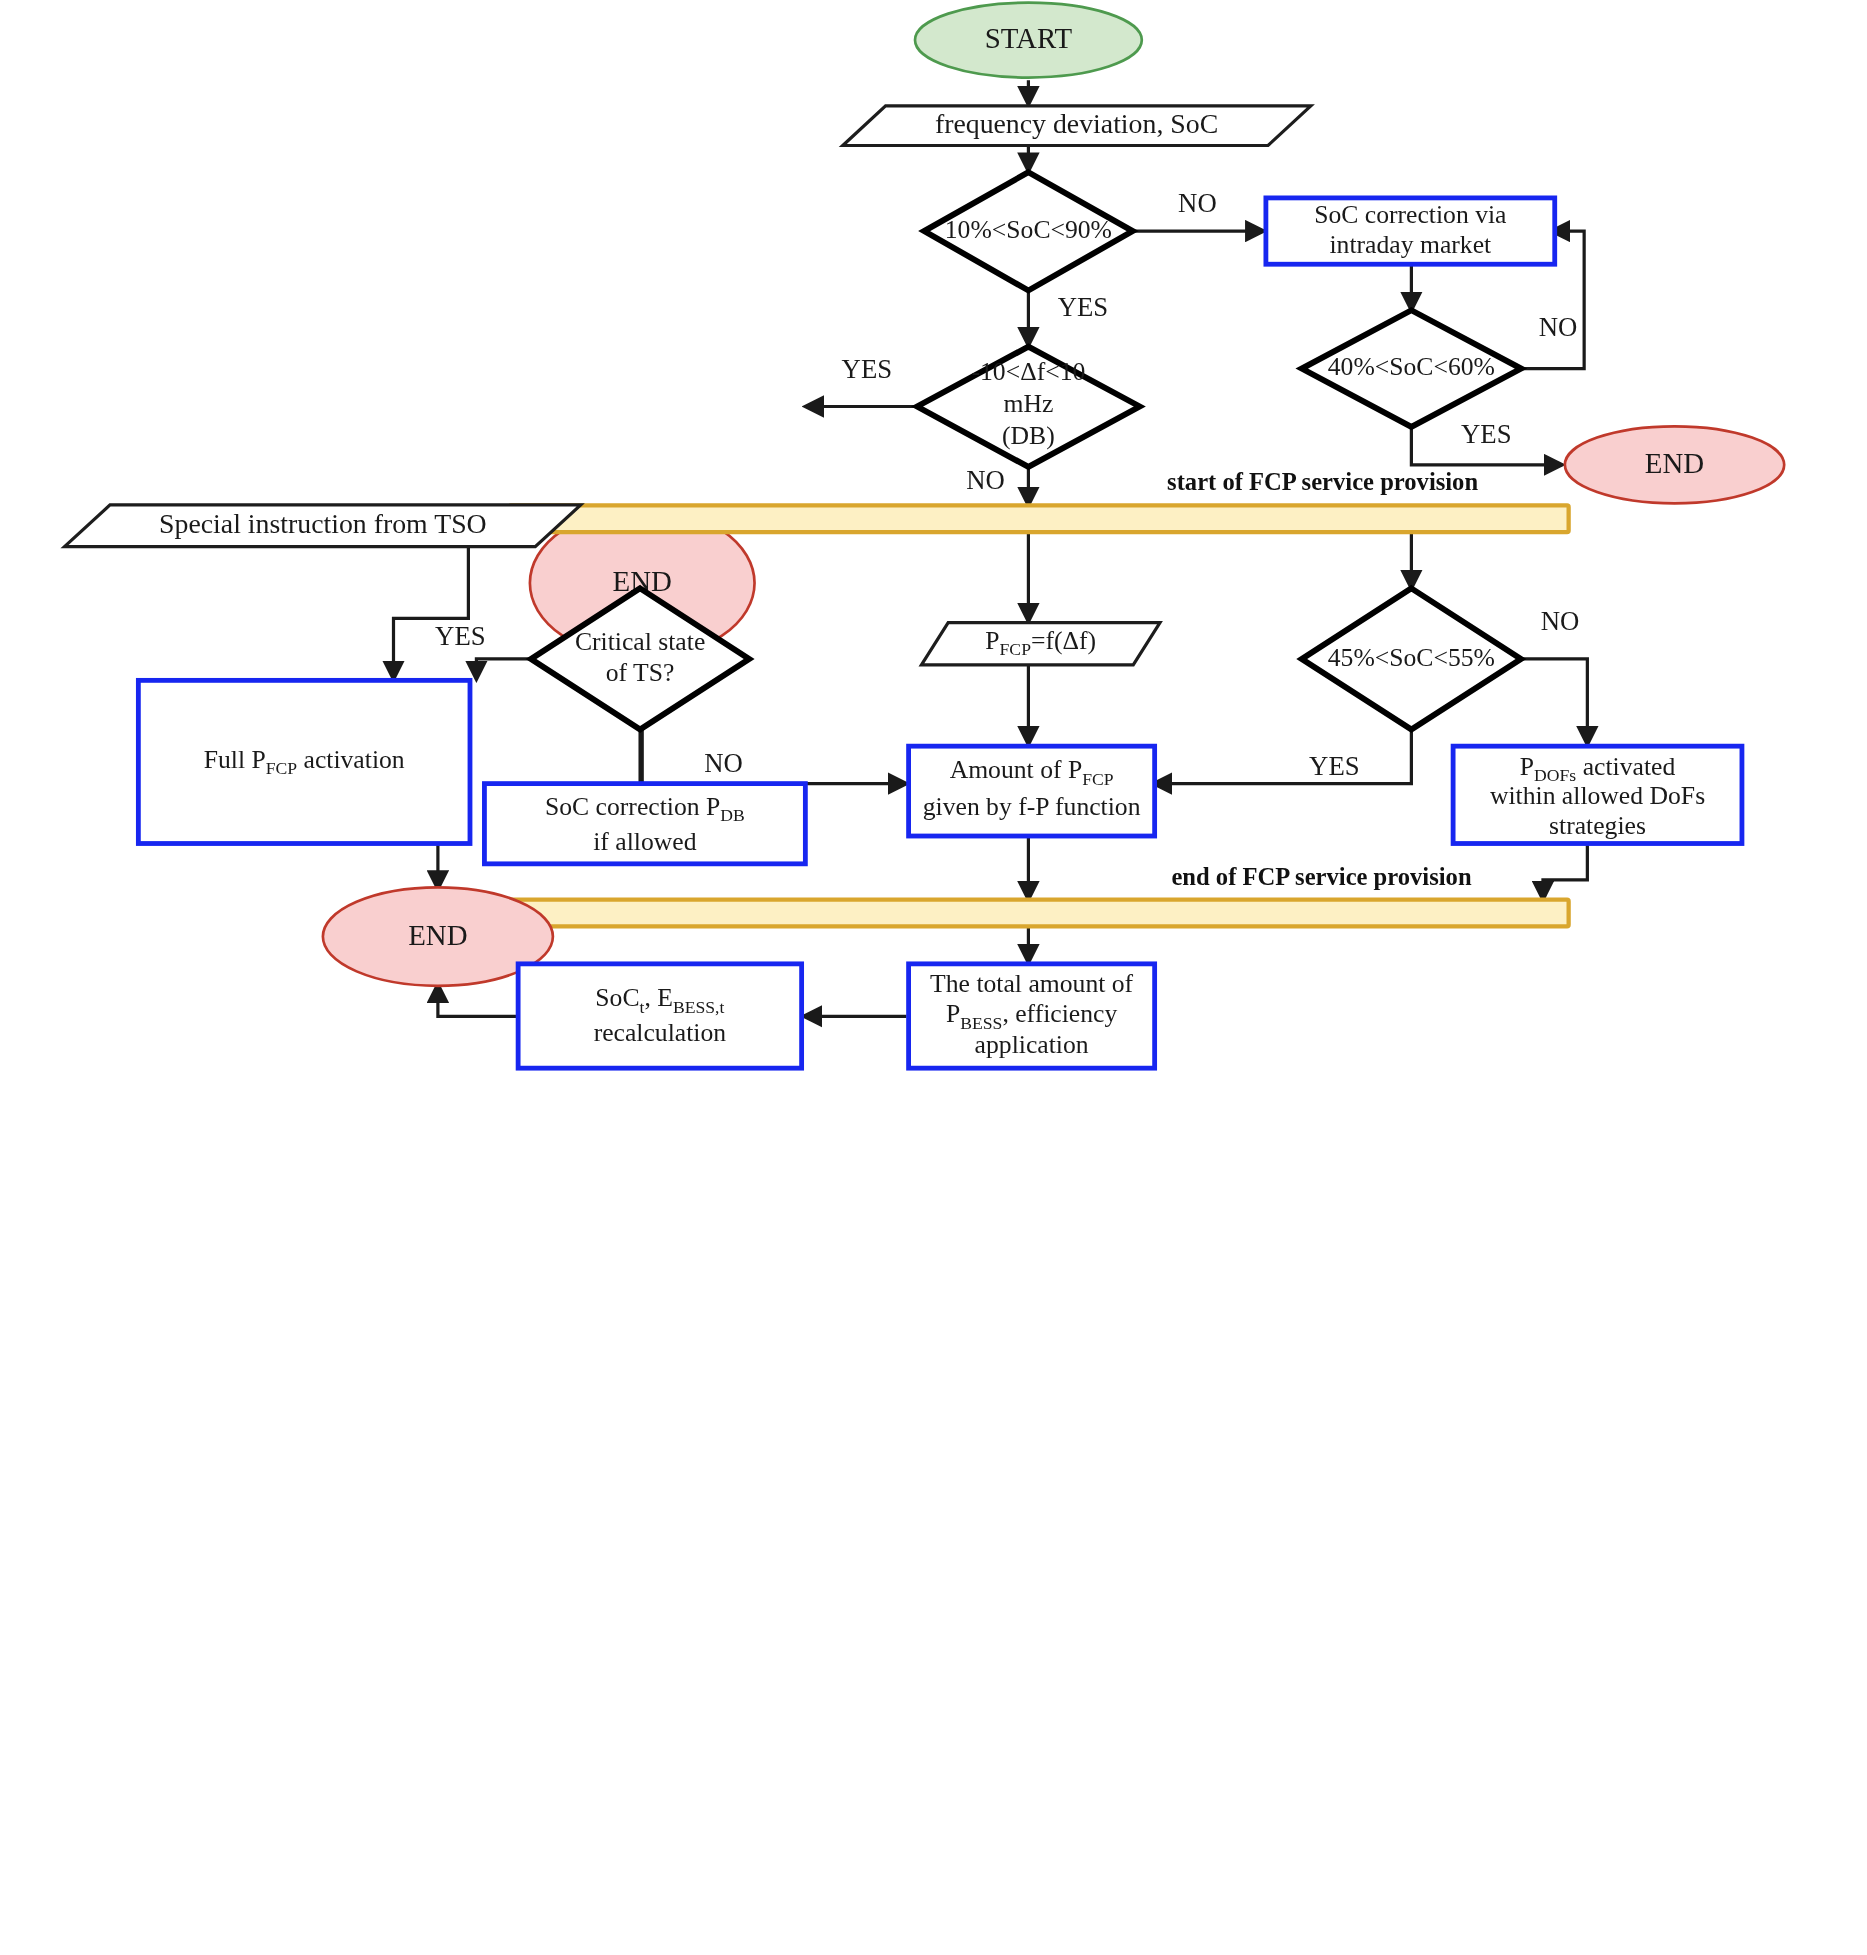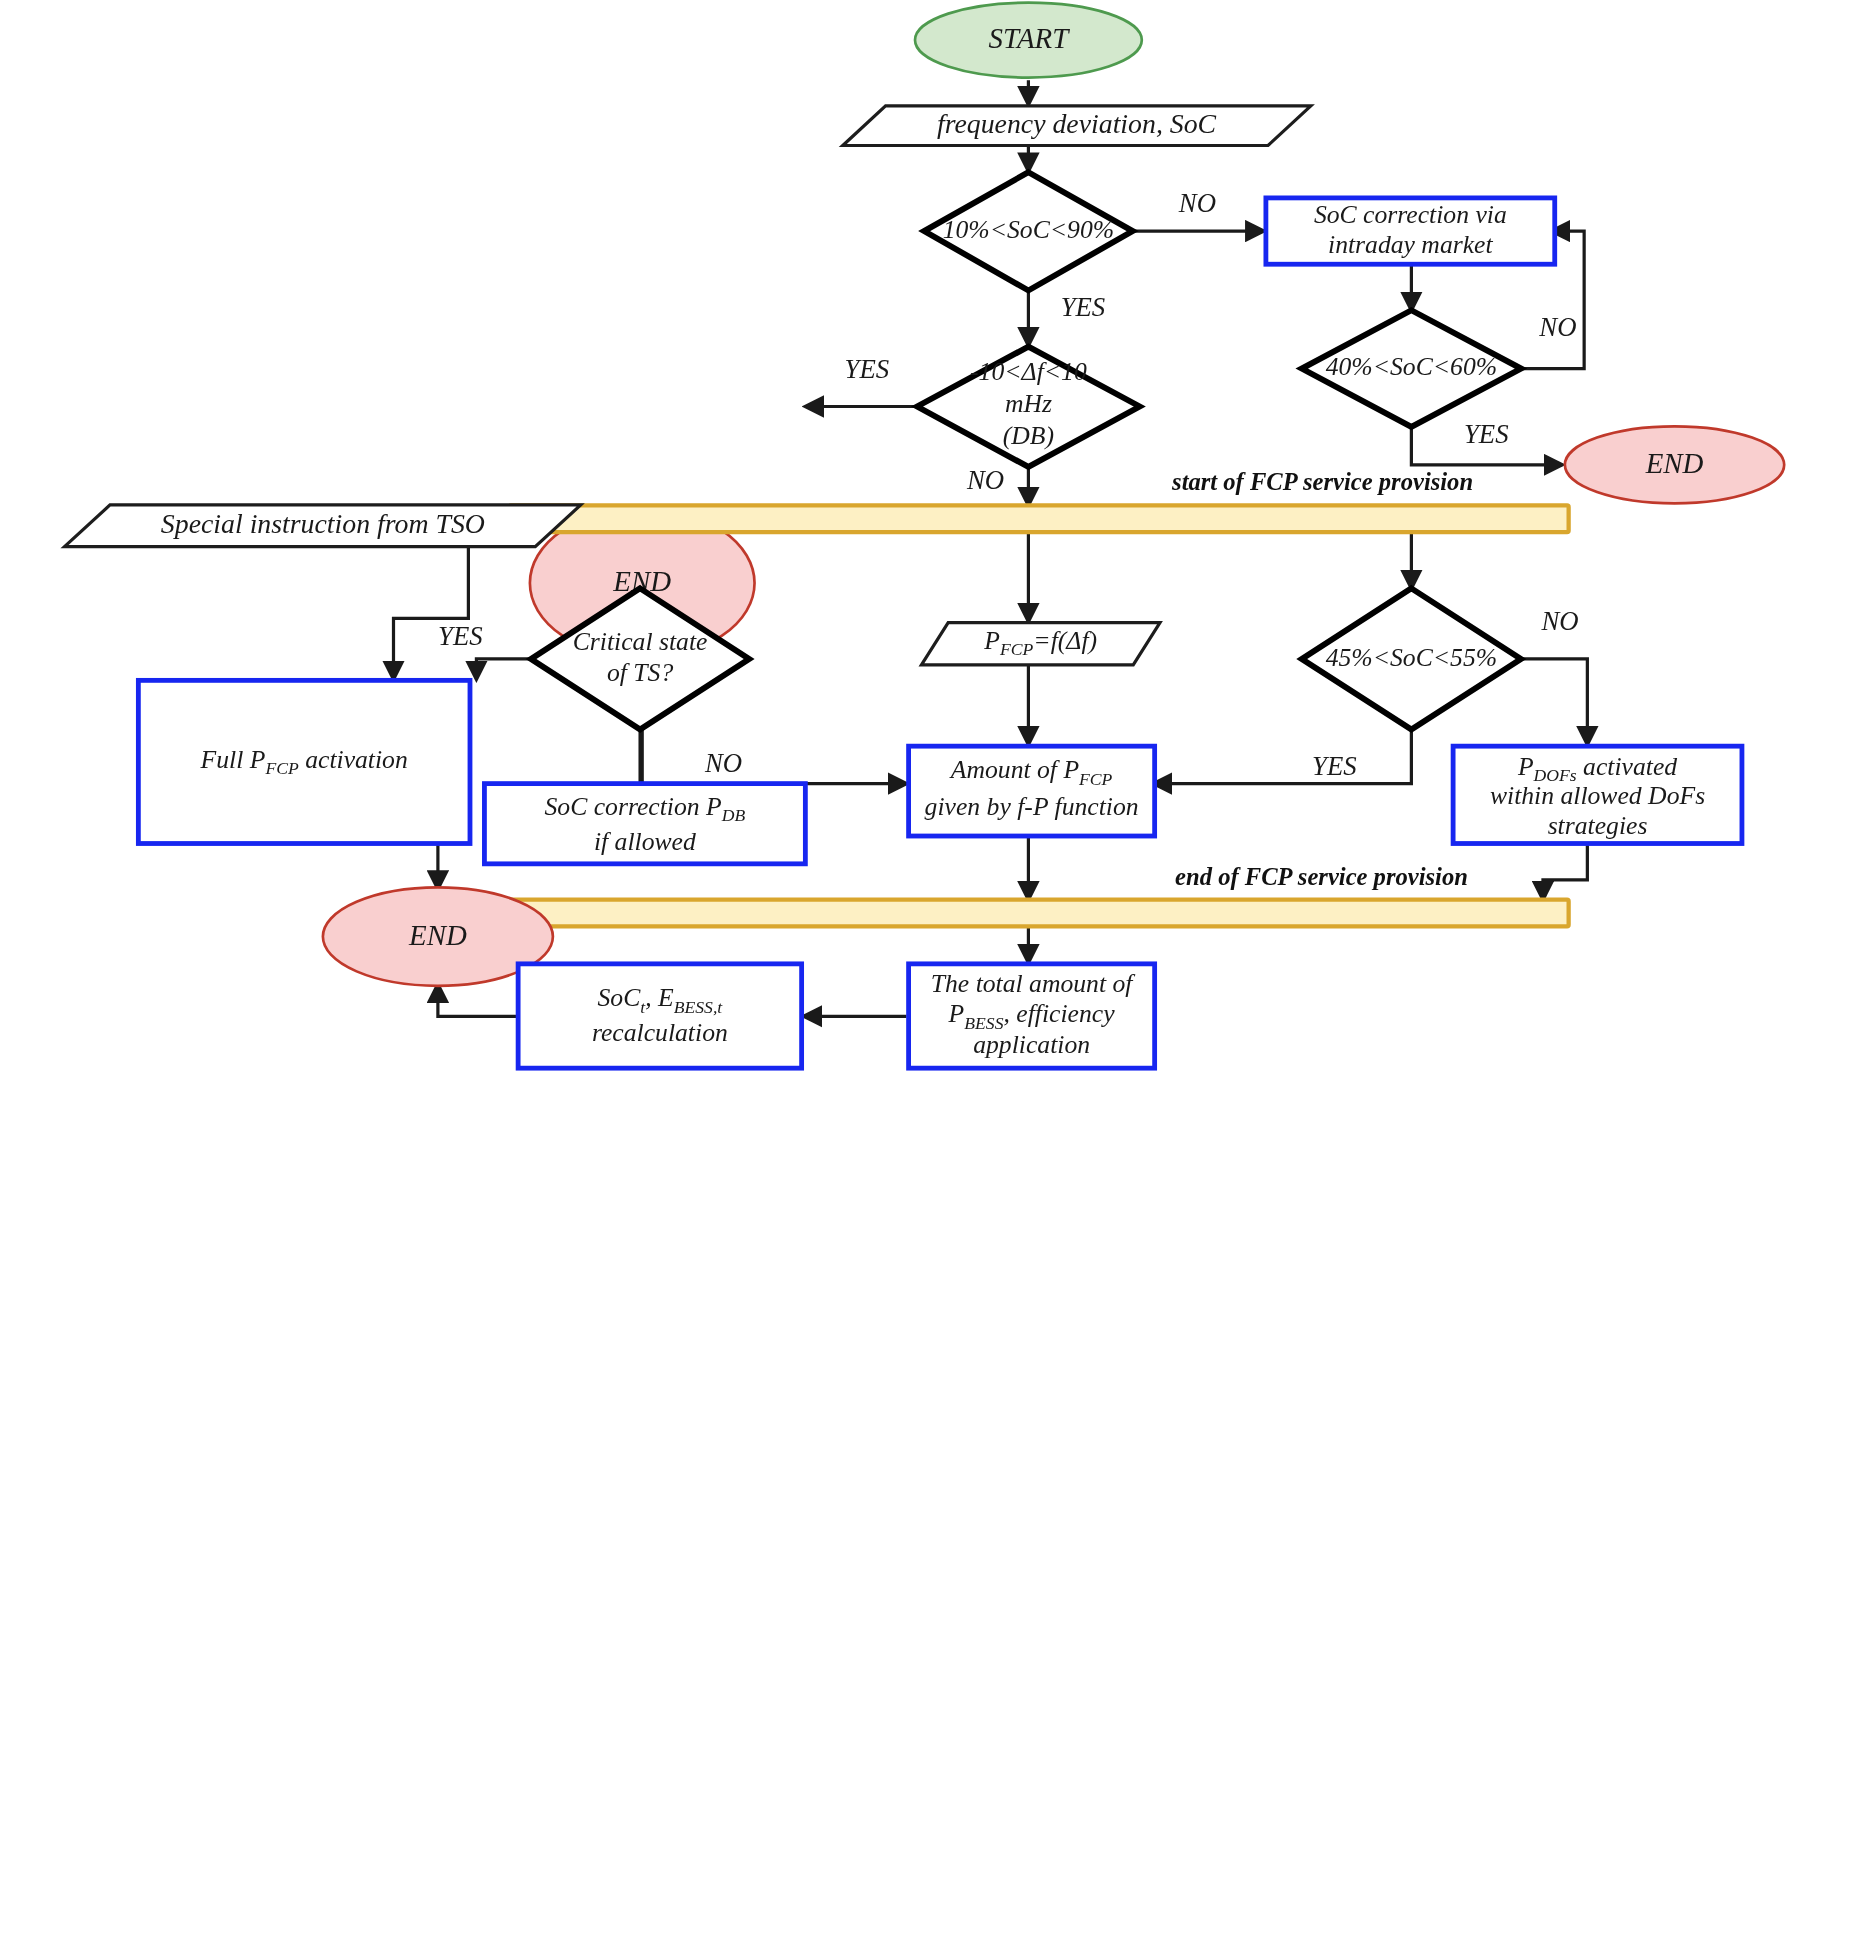--- a/index.html
+++ b/index.html
@@ -1,17 +1,17 @@
 <!DOCTYPE html>
 <html style="font-size:8.6px"><head>
 <meta charset="utf-8">
 <style>
   html,body{margin:0;padding:0;background:#ffffff;}
   body{font-family:"Liberation Serif", serif;}
-  #stage{position:relative;width:1868px;height:1955px;background:#fff;overflow:hidden;font-style:italic;}
+  #stage{position:relative;width:1868px;height:1955px;background:#fff;overflow:hidden;}
   svg#flow{position:absolute;left:0;top:0;width:1868px;height:1955px;}
   .nodeText{font-family:"Liberation Serif", serif; fill:#1a1a1a; text-anchor:middle; dominant-baseline:middle;}
   .t48{font-size:48px;}
   .t52{font-size:52px;}
   .t54{font-size:54px;}
   .sub{font-size:33px;}
   .edgeLabel{font-family:"Liberation Serif", serif; font-size:50px; fill:#1a1a1a; text-anchor:middle;}
   .barLabel{font-family:"Liberation Serif", serif; font-size:46px; font-weight:bold; fill:#111; text-anchor:middle;}
   .shapeTerm{stroke-width:5;}
   .shapeDia{fill:#ffffff; stroke:#000000; stroke-width:11;}

